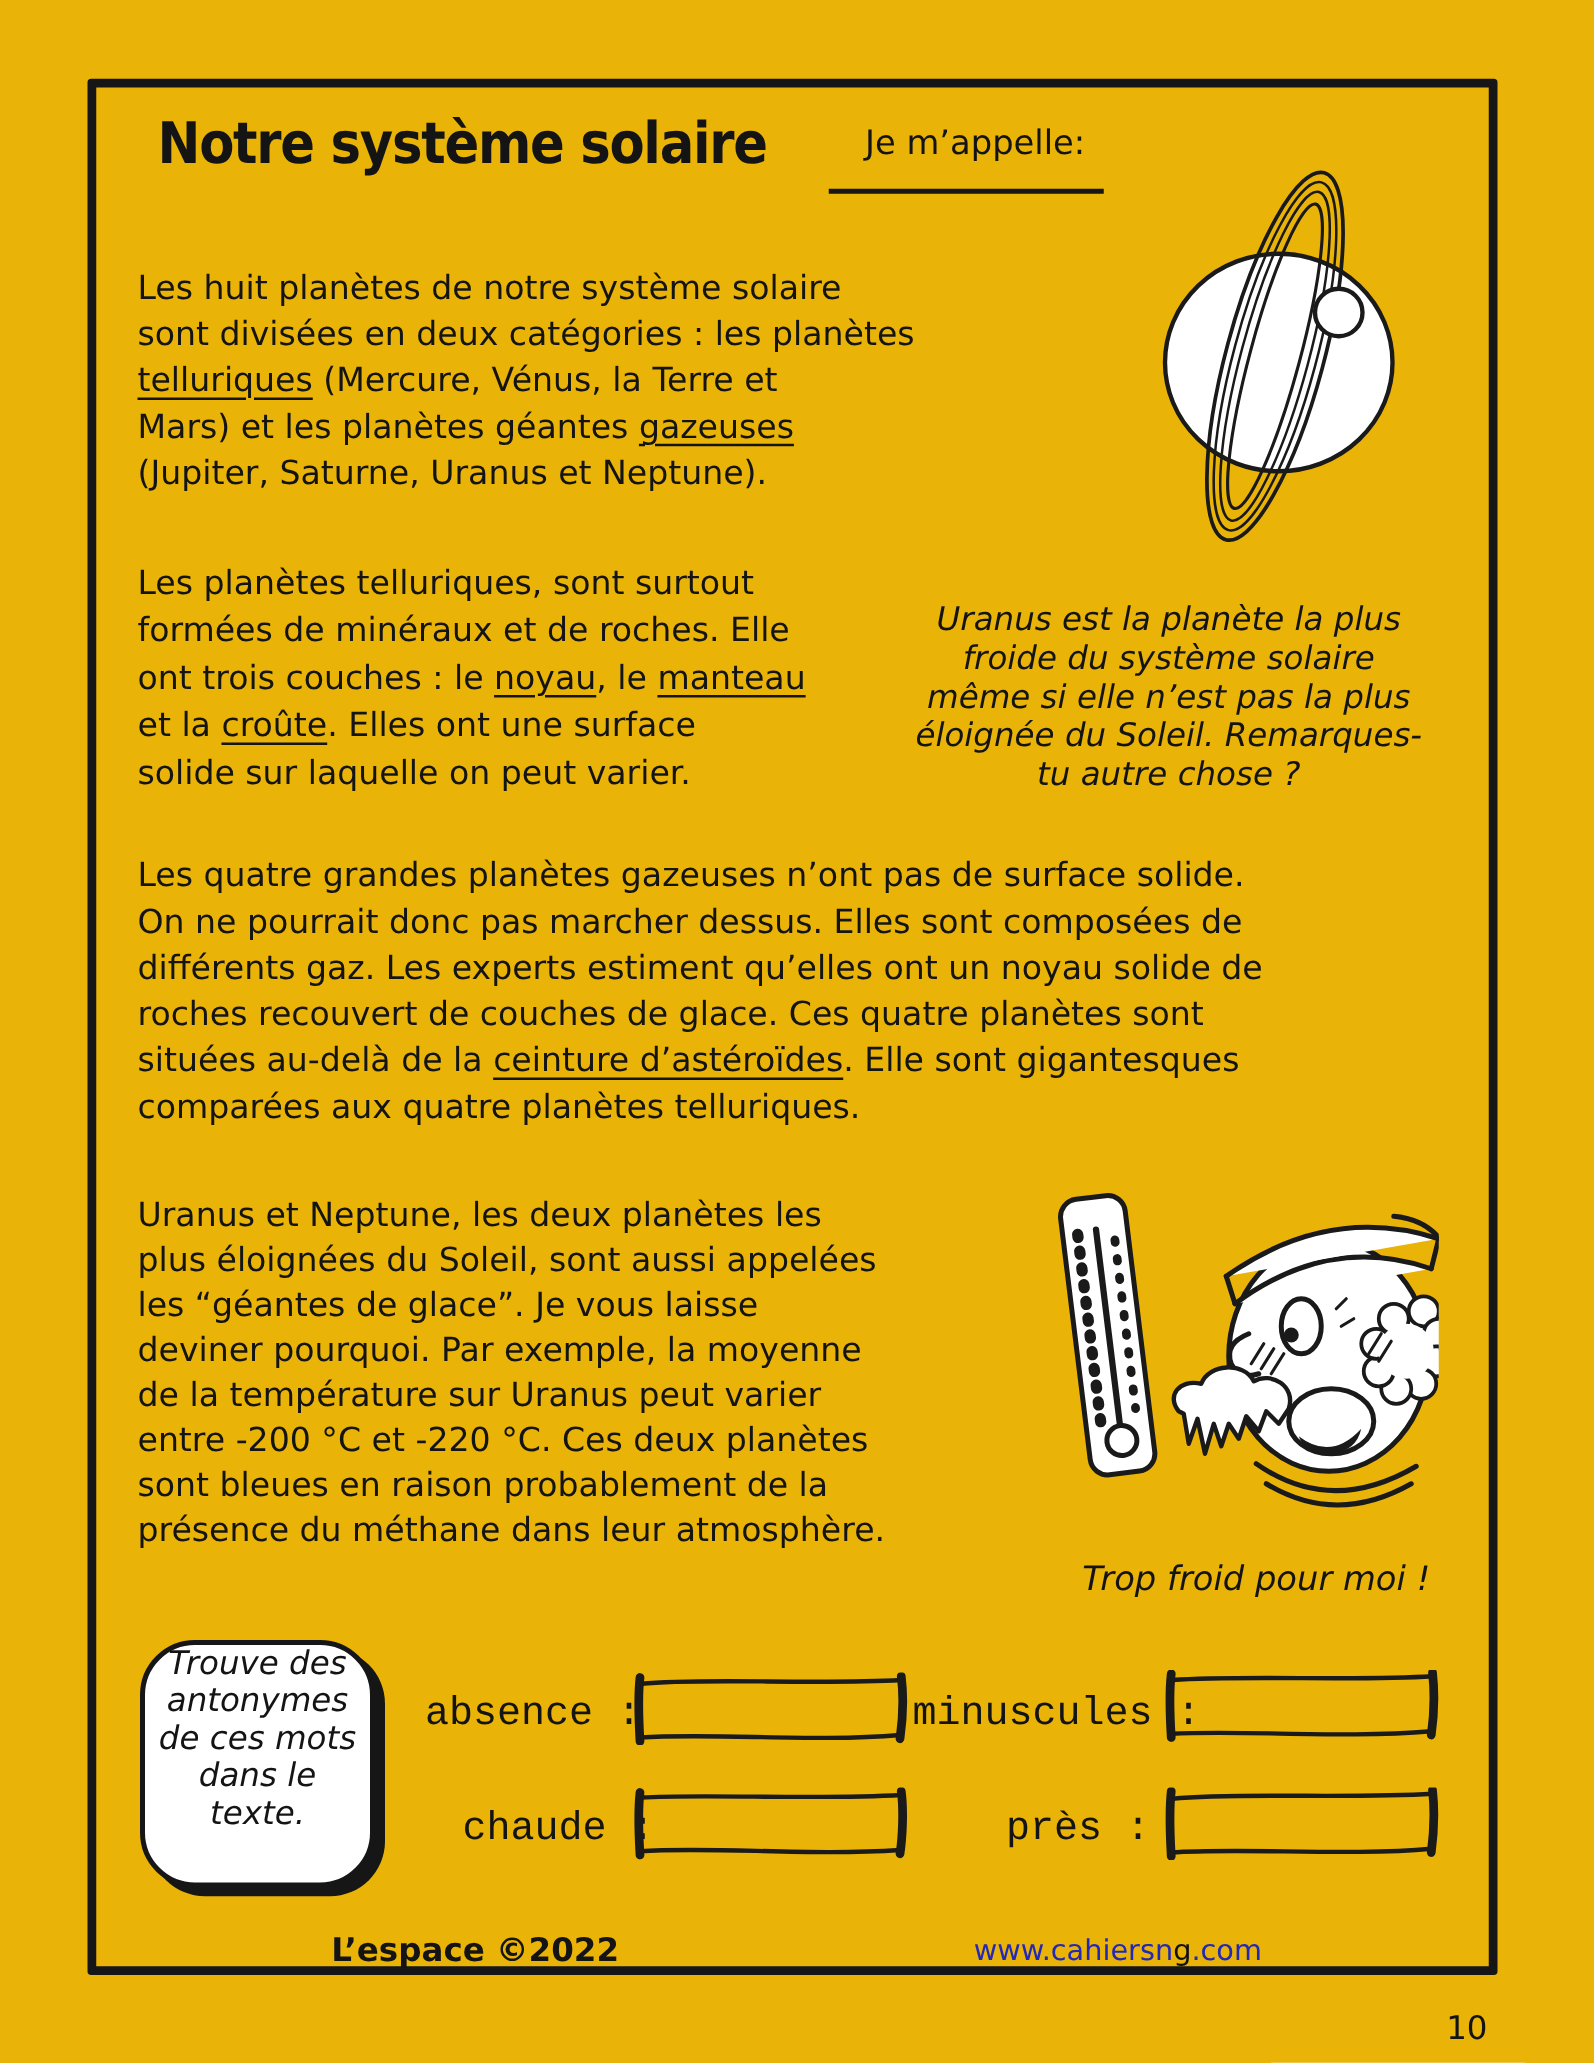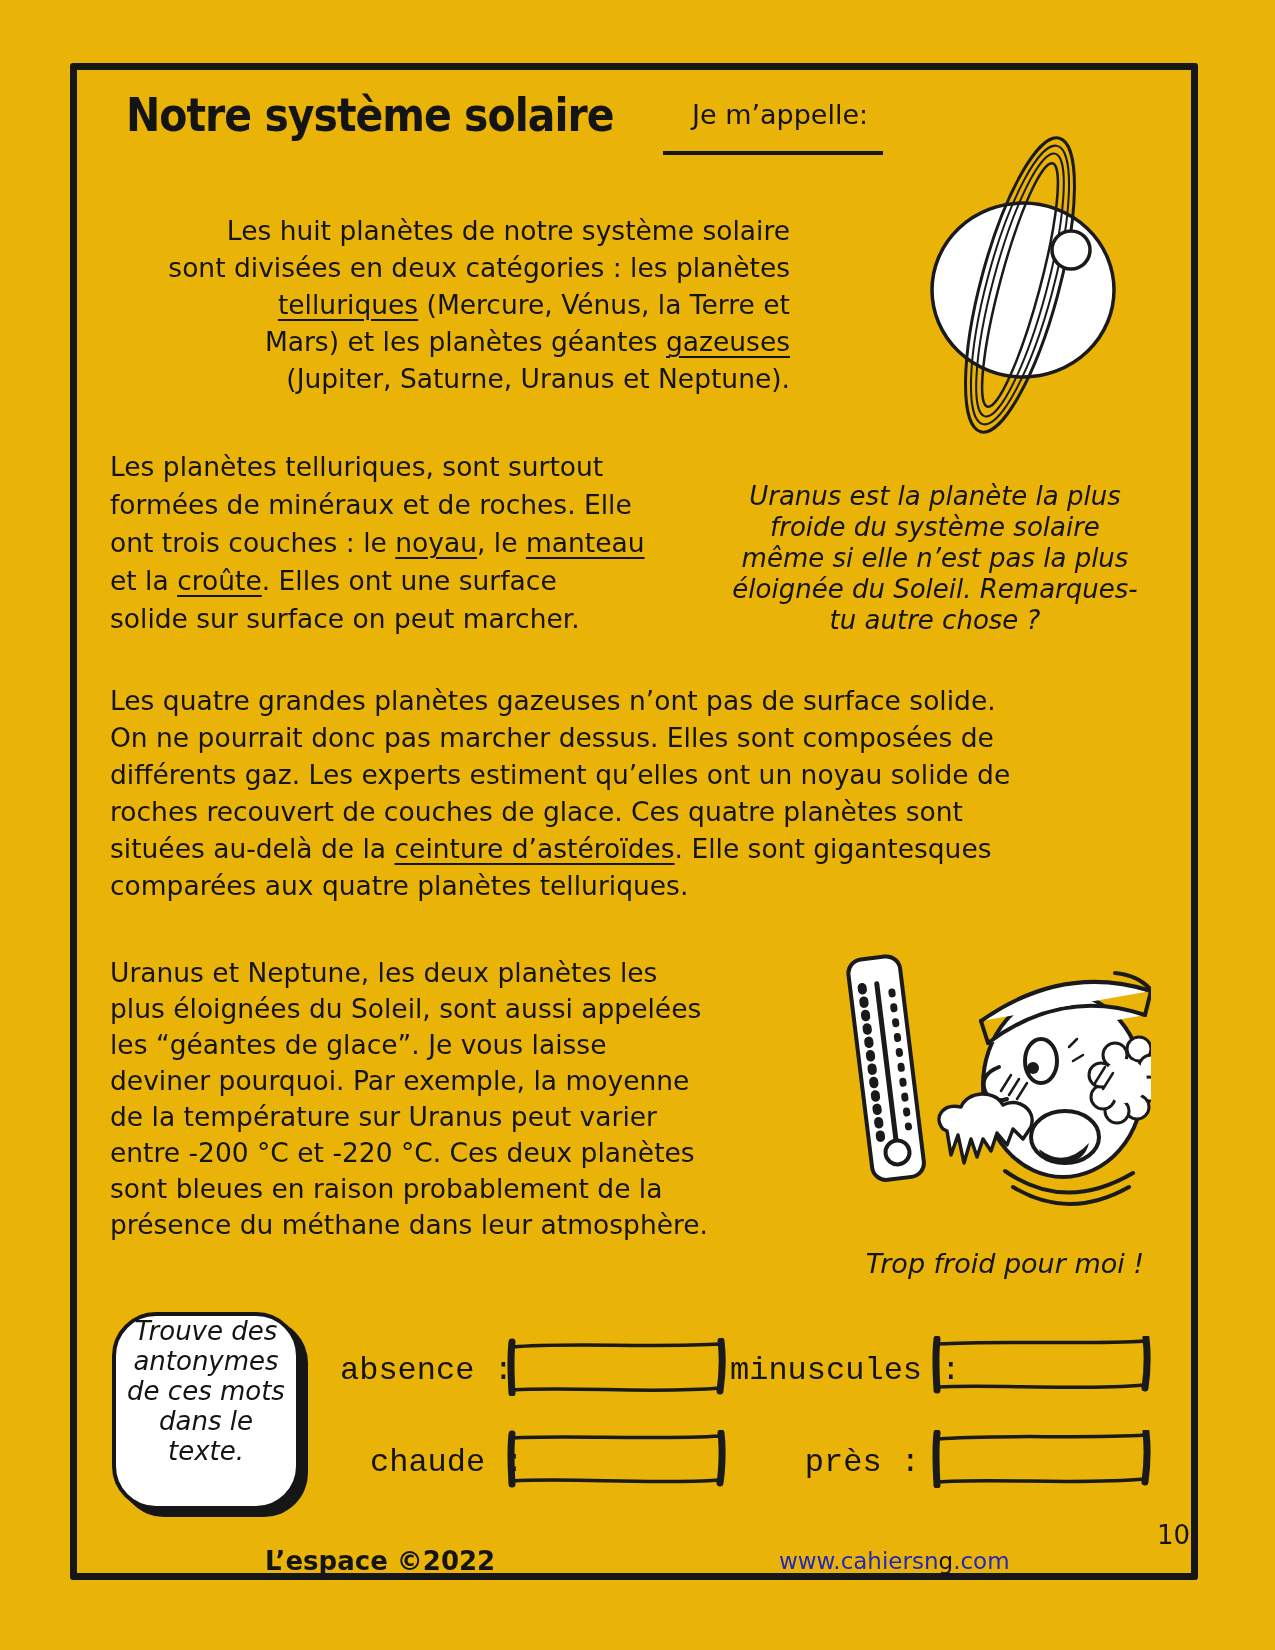--- a/index.html
+++ b/index.html
@@ -46,21 +46,21 @@
     left:663px;top:151px;
     width:220px;height:4px;
     background:#161616;
   }
   .para{
     position:absolute;
     font-size:26.5px;
     line-height:37px;
     color:var(--ink);
   }
-  .p1{left:110px;top:212px;width:680px;text-align:right;}
+  .p1{left:110px;top:212px;width:680px;}
   .p2{left:110px;top:448px;width:680px;line-height:38px;}
   .p3{left:110px;top:682px;width:960px;line-height:37px;}
   .p4{left:110px;top:955px;width:660px;line-height:36px;}
   .em{
     text-decoration:underline;
     text-decoration-thickness:2px;
     text-underline-offset:5px;
   }
   .caption{
     position:absolute;
@@ -108,21 +108,21 @@
   .footer-url{
     position:absolute;
     left:779px;top:1548px;
     font-size:23px;font-weight:400;
     white-space:nowrap;
     color:var(--url-blue);
   }
   .footer-url .dark{color:#111111;}
   .page-number{
     position:absolute;
-    left:1140px;top:1520px;
+    left:1140px;top:1608px;
     width:50px;
     font-size:26px;
     text-align:right;
   }
   .line-art{stroke:#1a1a1a;fill:none;stroke-linecap:round;stroke-linejoin:round;}
 </style>
 </head>
 <body>
 
 <div class="page">
@@ -140,21 +140,21 @@
         <ellipse cx="105" cy="185" rx="39" ry="152" stroke-width="3"></ellipse>
         <ellipse cx="105" cy="185" rx="33" ry="144" stroke-width="2"></ellipse>
         <ellipse cx="105" cy="185" rx="27" ry="136" stroke-width="2"></ellipse>
         <ellipse cx="105" cy="185" rx="20" ry="126" stroke-width="2.5"></ellipse>
       </g>
       <circle cx="156" cy="150" r="19" fill="#ffffff" stroke-width="3.5"></circle>
     </g>
   </svg>
 
   <div class="para p1"><span>Les huit planètes de notre système solaire</span><br><span>sont divisées en deux catégories : les planètes</span><br><span class="em">telluriques</span><span> (Mercure, Vénus, la Terre et</span><br><span>Mars) et les planètes géantes </span><span class="em">gazeuses</span><br><span>(Jupiter, Saturne, Uranus et Neptune).</span></div>
-  <div class="para p2"><span>Les planètes telluriques, sont surtout</span><br><span>formées de minéraux et de roches. Elle</span><br><span>ont trois couches : le </span><span class="em">noyau</span><span>, le </span><span class="em">manteau</span><br><span>et la </span><span class="em">croûte</span><span>. Elles ont une surface</span><br><span>solide sur surface on peut marcher.</span></div>
+  <div class="para p2"><span>Les planètes telluriques, sont surtout</span><br><span>formées de minéraux et de roches. Elle</span><br><span>ont trois couches : le </span><span class="em">noyau</span><span>, le </span><span class="em">manteau</span><br><span>et la </span><span class="em">croûte</span><span>. Elles ont une surface</span><br><span>solide sur laquelle on peut varier.</span></div>
   <div class="caption uranus-caption"><span>Uranus est la planète la plus</span><br><span>froide du système solaire</span><br><span>même si elle n’est pas la plus</span><br><span>éloignée du Soleil. Remarques-</span><br><span>tu autre chose ?</span></div>
   <div class="para p3"><span>Les quatre grandes planètes gazeuses n’ont pas de surface solide.</span><br><span>On ne pourrait donc pas marcher dessus. Elles sont composées de</span><br><span>différents gaz. Les experts estiment qu’elles ont un noyau solide de</span><br><span>roches recouvert de couches de glace. Ces quatre planètes sont</span><br><span>situées au-delà de la </span><span class="em">ceinture d’astéroïdes</span><span>. Elle sont gigantesques</span><br><span>comparées aux quatre planètes telluriques.</span></div>
   <div class="para p4"><span>Uranus et Neptune, les deux planètes les</span><br><span>plus éloignées du Soleil, sont aussi appelées</span><br><span>les “géantes de glace”. Je vous laisse</span><br><span>deviner pourquoi. Par exemple, la moyenne</span><br><span>de la température sur Uranus peut varier</span><br><span>entre -200 °C et -220 °C. Ces deux planètes</span><br><span>sont bleues en raison probablement de la</span><br><span>présence du méthane dans leur atmosphère.</span></div>
 
   <svg class="illus person" viewBox="0 0 318 318">
     <g class="line-art" stroke-width="4">
 
       <g transform="rotate(-7 55 160)">
         <rect x="28" y="42" width="52" height="222" rx="14" fill="#ffffff" stroke-width="4"></rect>
         <line x1="55" y1="68" x2="55" y2="228" stroke-width="5"></line>

